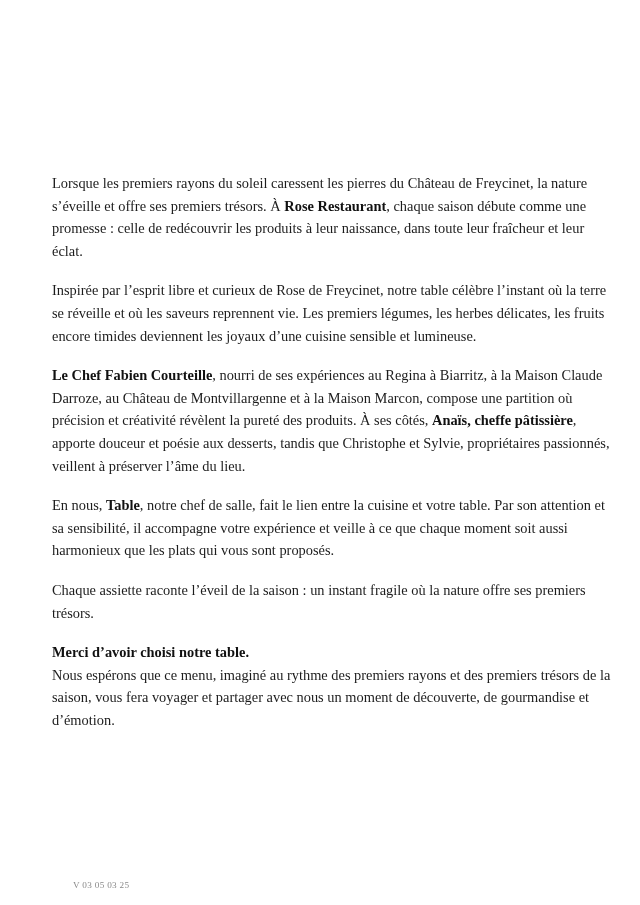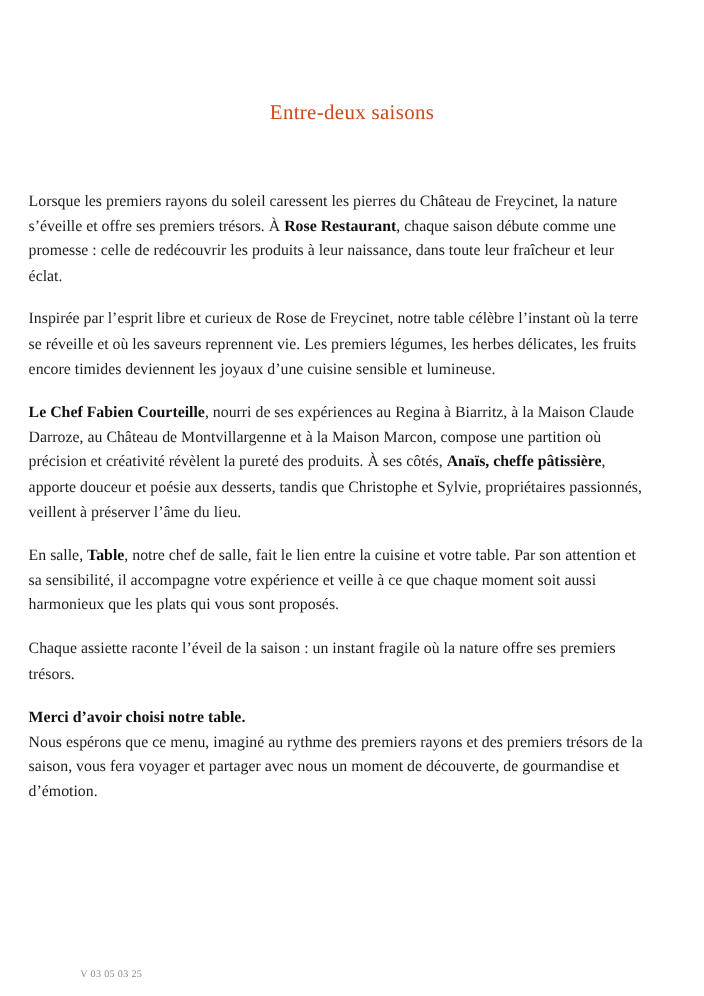--- a/index.html
+++ b/index.html
@@ -42,21 +42,21 @@
     font-weight: normal;
     color: #cc4a17;
     letter-spacing: 0.3px;
     line-height: 1.2;
     margin: 30px 0 0 0;
   }
 
   
   .body-copy {
     position: absolute;
-    left: 26px;
+    left: 52px;
     top: 172px;
     width: 566px;
   }
   .para {
     font-size: 14.4px;
     line-height: 22.6px;
     margin: 0 0 17px 0;
     text-align: left;
     color: #1c1c1c;
     hyphens: none;
@@ -92,28 +92,27 @@
     letter-spacing: 0.3px;
     font-family: "Liberation Serif", "DejaVu Serif", serif;
   }
 </style>
 </head>
 <body>
 
 <div class="page">
 
   <div class="heading-block">
-    <h2 class="title-secondary">Entre-deux saisons</h2>
   </div>
 
   <div class="body-copy" id="body-copy">
       <p class="para"><span>Lorsque les premiers rayons du soleil caressent les pierres du Château de Freycinet, la nature s’éveille et offre ses premiers trésors. À </span><strong>Rose Restaurant</strong><span>, chaque saison débute comme une promesse : celle de redécouvrir les produits à leur naissance, dans toute leur fraîcheur et leur éclat.</span></p>
       <p class="para"><span>Inspirée par l’esprit libre et curieux de Rose de Freycinet, notre table célèbre l’instant où la terre se réveille et où les saveurs reprennent vie. Les premiers légumes, les herbes délicates, les fruits encore timides deviennent les joyaux d’une cuisine sensible et lumineuse.</span></p>
       <p class="para"><strong>Le Chef Fabien Courteille</strong><span>, nourri de ses expériences au Regina à Biarritz, à la Maison Claude Darroze, au Château de Montvillargenne et à la Maison Marcon, compose une partition où précision et créativité révèlent la pureté des produits. À ses côtés, </span><strong>Anaïs, cheffe pâtissière</strong><span>, apporte douceur et poésie aux desserts, tandis que Christophe et Sylvie, propriétaires passionnés, veillent à préserver l’âme du lieu.</span></p>
-      <p class="para"><span>En salle, </span><strong>Table</strong><span>, notre chef de salle, fait le lien entre la cuisine et votre table. Par son attention et sa sensibilité, il accompagne votre expérience et veille à ce que chaque moment soit aussi harmonieux que les plats qui vous sont proposés.</span></p>
+      <p class="para"><span>En nous, </span><strong>Table</strong><span>, notre chef de salle, fait le lien entre la cuisine et votre table. Par son attention et sa sensibilité, il accompagne votre expérience et veille à ce que chaque moment soit aussi harmonieux que les plats qui vous sont proposés.</span></p>
       <p class="para"><span>Chaque assiette raconte l’éveil de la saison : un instant fragile où la nature offre ses premiers trésors.</span><br></p>
       <p class="para"><strong>Merci d’avoir choisi notre table.</strong><br><span>Nous espérons que ce menu, imaginé au rythme des premiers rayons et des premiers trésors de la saison, vous fera voyager et partager avec nous un moment de découverte, de gourmandise et d’émotion.</span></p>
     </div>
 
 
   <div class="footer">V 03 05 03 25</div>
 
 </div>
 
 </body></html>

